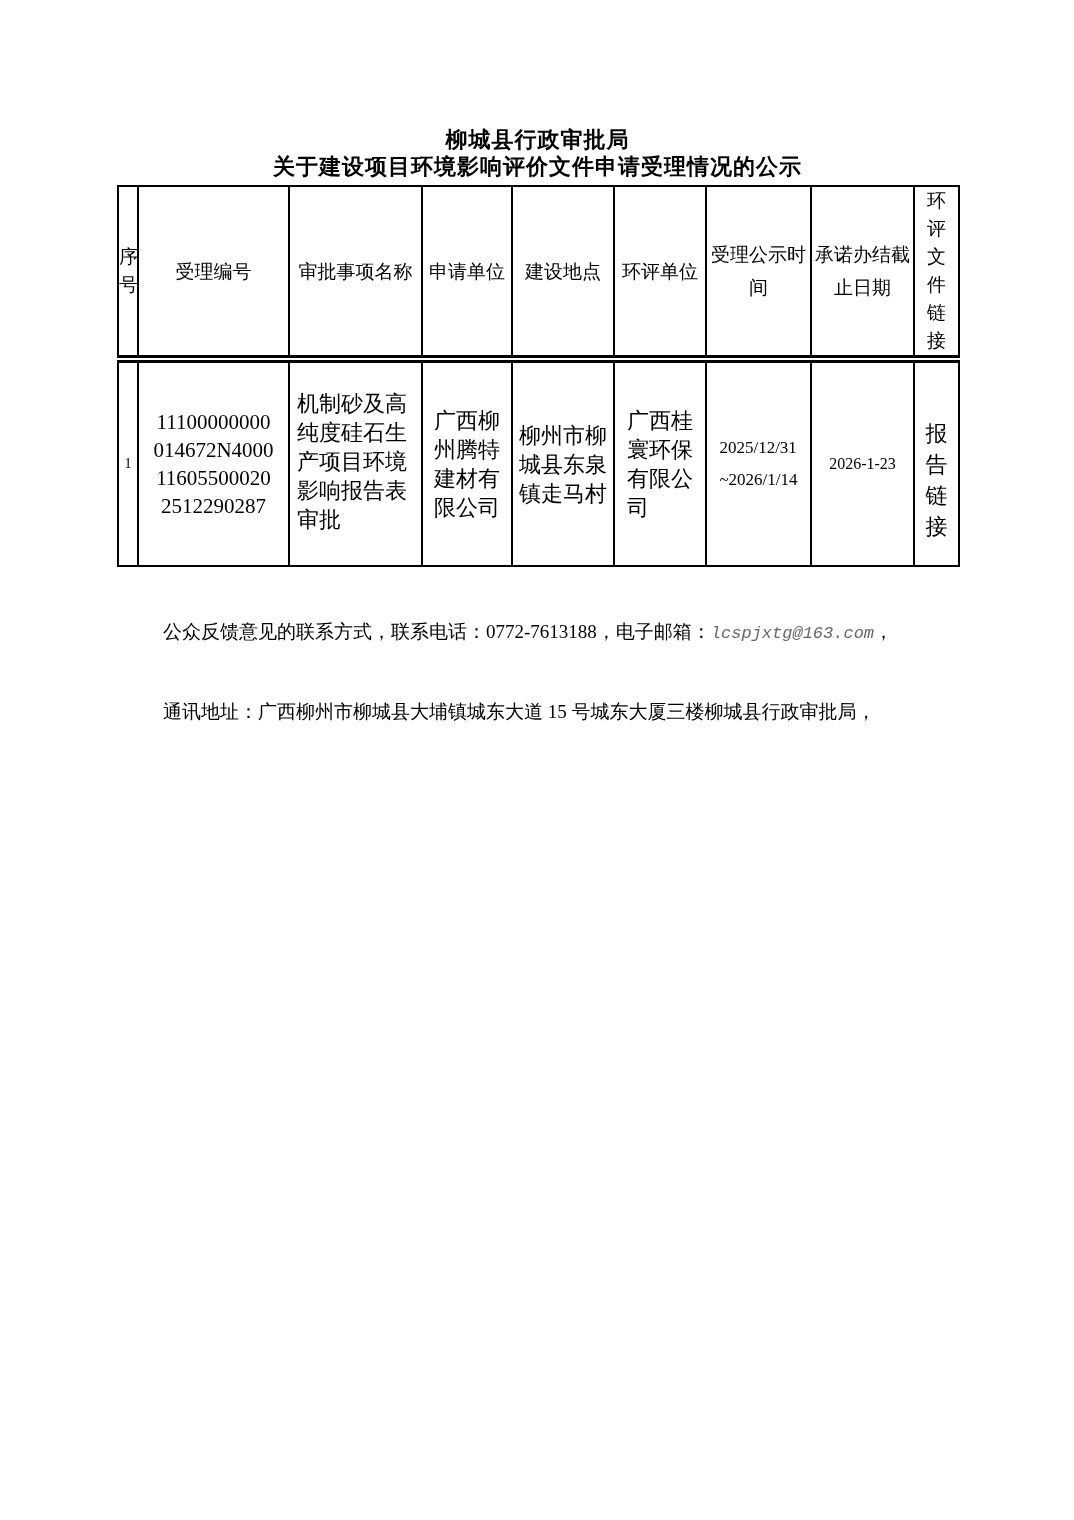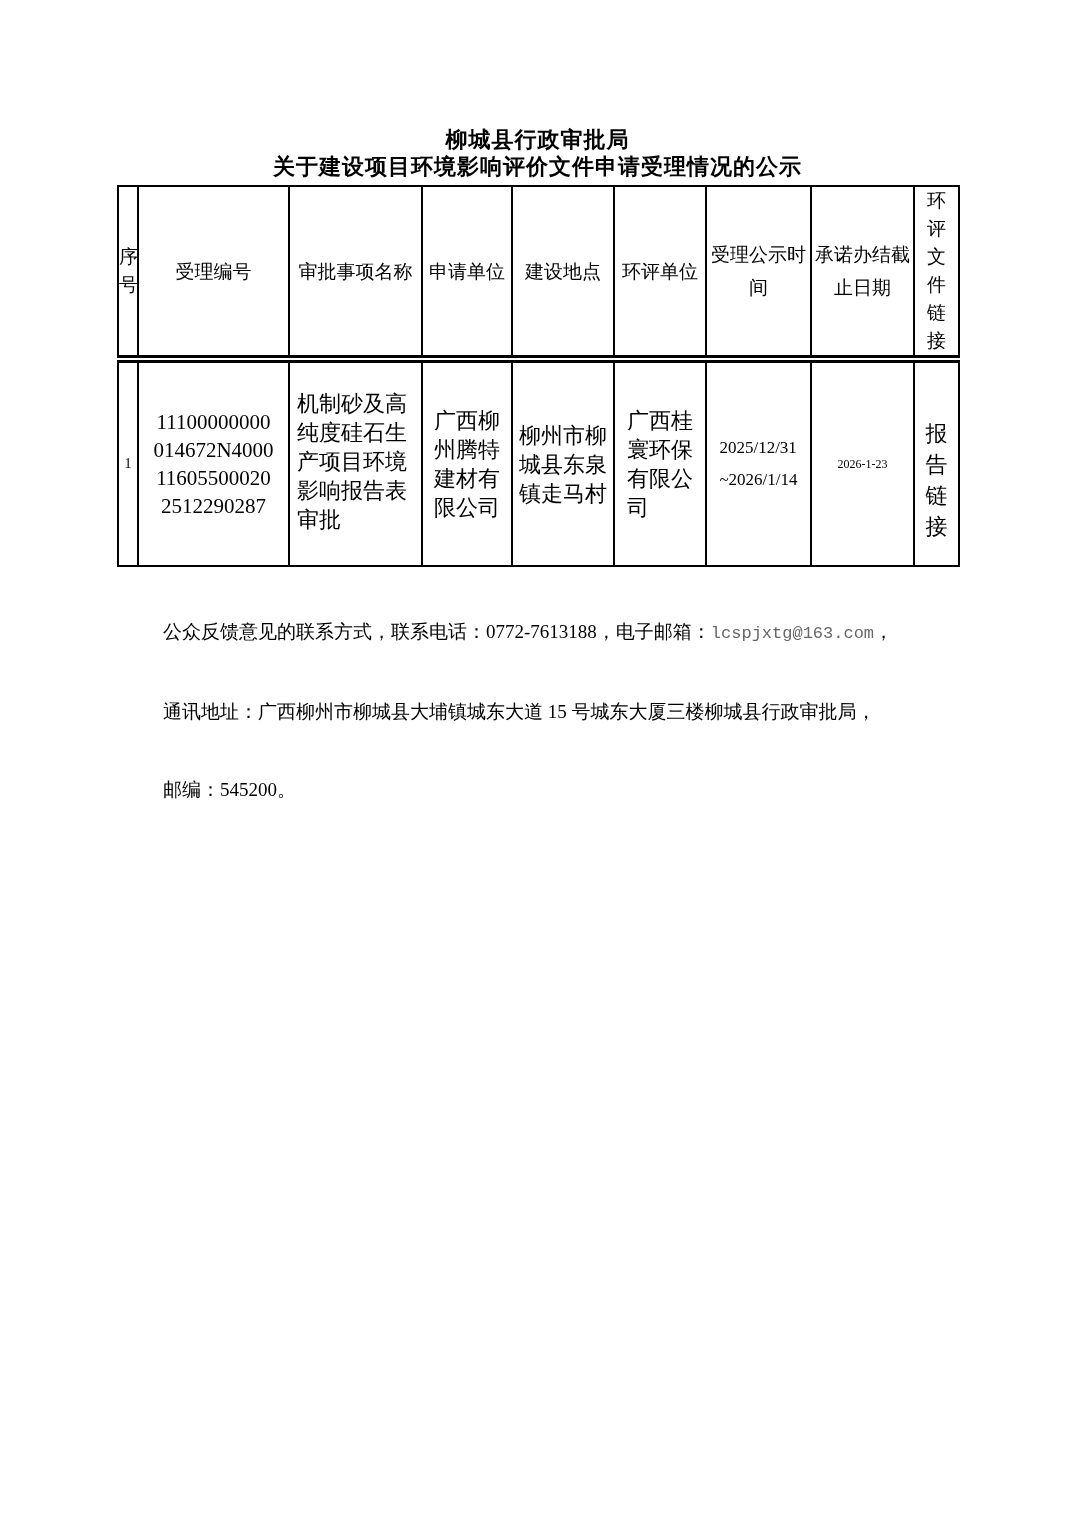--- a/index.html
+++ b/index.html
@@ -76,21 +76,21 @@
     text-align: left;
     white-space: pre-line;
     font-size: 22px;
     line-height: 29px;
   }
   td.item-name { text-align: left; padding: 0 4px 6px 7px; }
   td.dates .block {
     font-size: 17px;
     line-height: 32px;
   }
-  td.deadline { font-size: 12px; }
+  td.deadline { font-size: 16px; }
   td.link-cell {
     font-size: 22px;
     line-height: 31px;
     white-space: pre-line;
     padding: 0;
   }
 
   
   .notes {
     position: absolute;
@@ -101,20 +101,21 @@
   .note {
     font-size: 19px;
     line-height: 19px;
     margin: 0 0 59px 0;
     white-space: nowrap;
   }
   .email {
     font-family: "Liberation Mono", monospace;
     color: #666666;
     font-size: 17px;
+    font-style: italic;
   }
 </style>
 </head>
 <body>
 
 <div class="titles">
   <div>柳城县行政审批局</div>
   <div>关于建设项目环境影响评价文件申请受理情况的公示</div>
 </div>
 
@@ -191,14 +192,13 @@
 链
 接</span>
     </td>
   </tr>
 </tbody>
   </table>
 
 <div class="notes">
   <p class="note"><span>公众反馈意见的联系方式，联系电话：0772-7613188，电子邮箱：</span><span class="email">lcspjxtg@163.com</span><span>，</span></p>
   <p class="note">通讯地址：广西柳州市柳城县大埔镇城东大道 15 号城东大厦三楼柳城县行政审批局，</p>
-  <p class="note">邮编：545200。</p>
 </div>
 
 </body></html>

